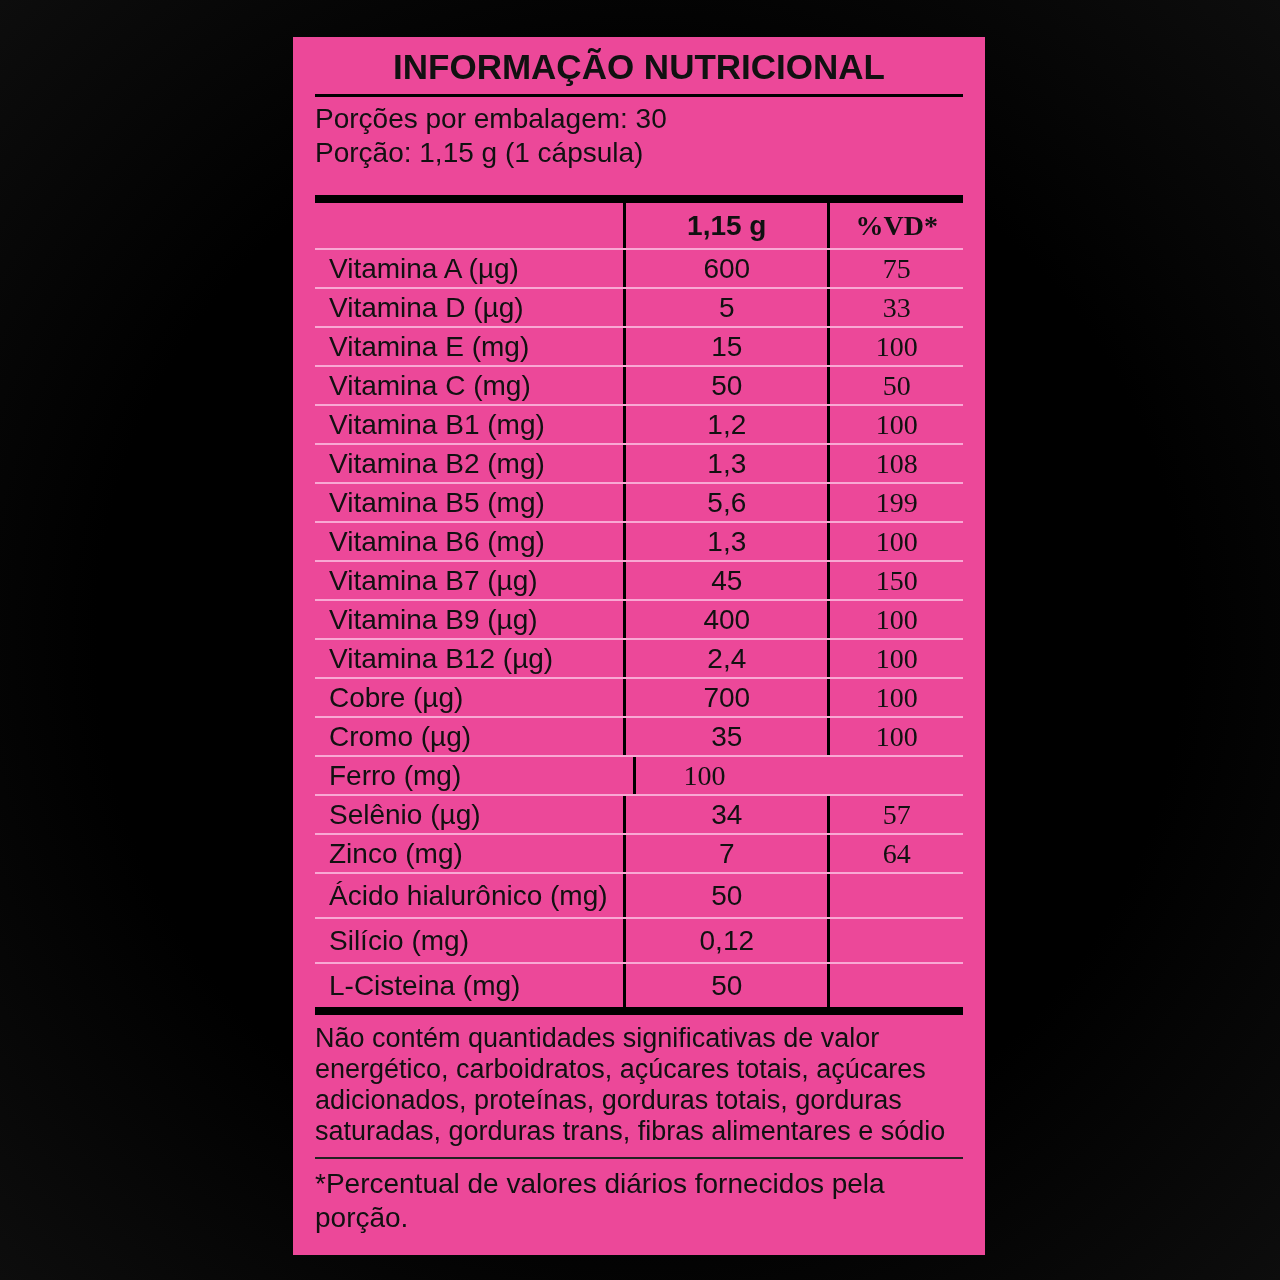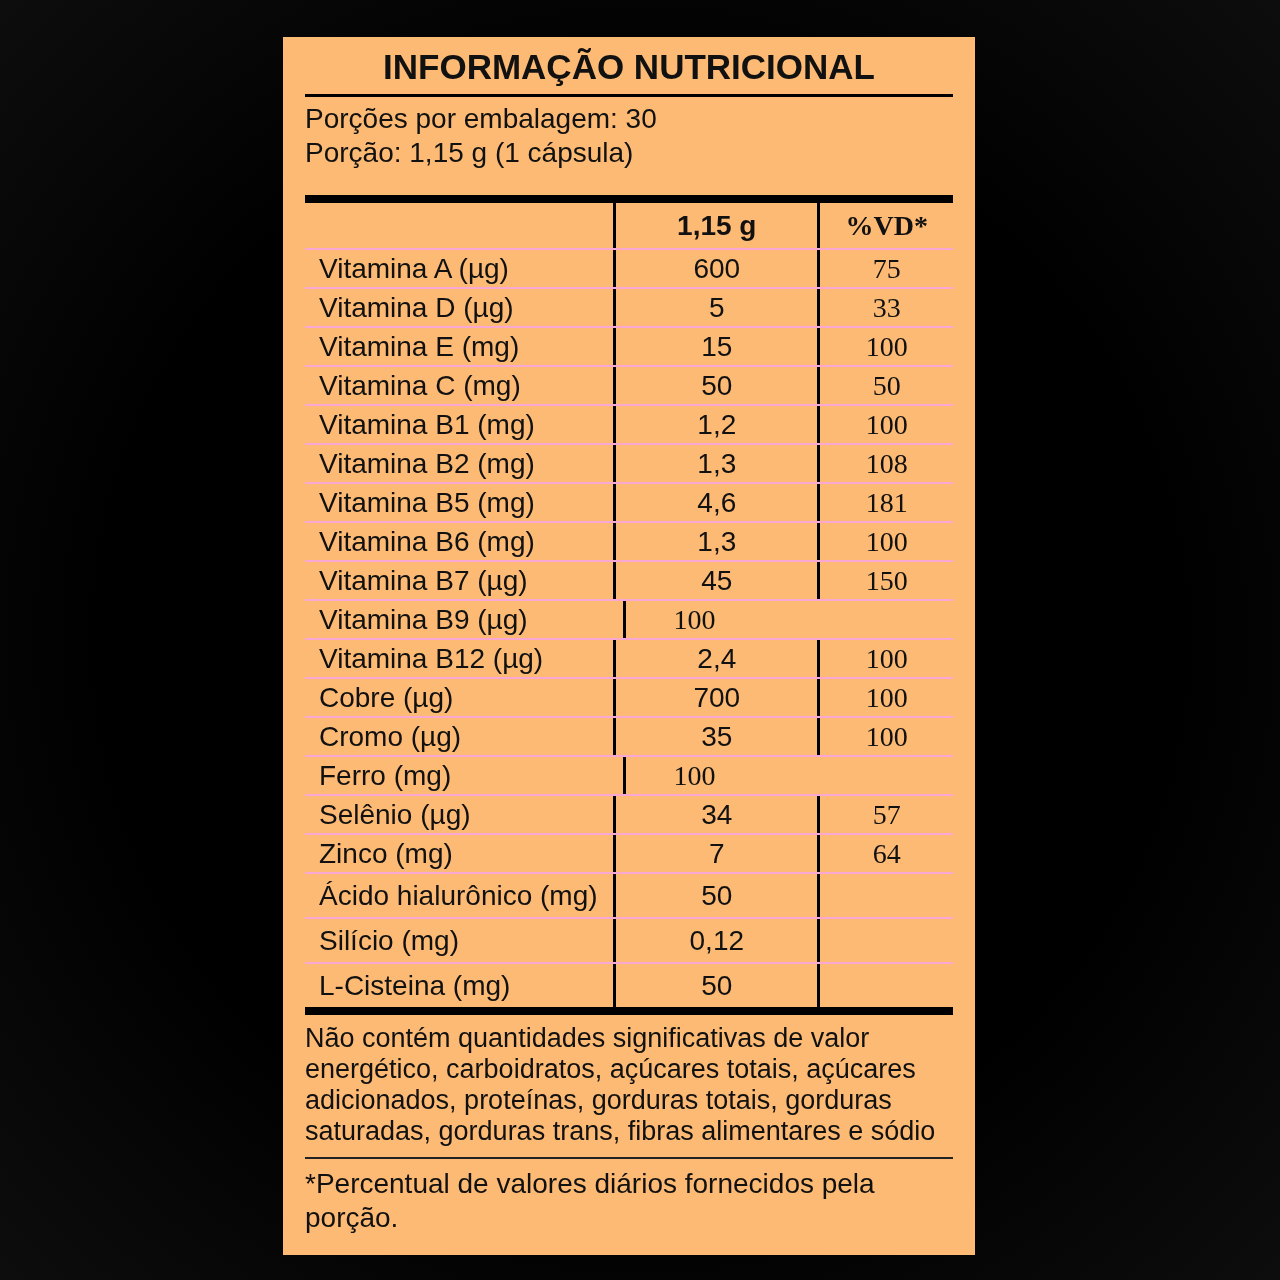--- a/index.html
+++ b/index.html
@@ -10,25 +10,25 @@
     width: 1280px;
     height: 1280px;
     background: radial-gradient(ellipse at center, #000000 60%, #0d0d0d 100%);
     font-family: "Liberation Sans", sans-serif;
     color: #111;
     position: relative;
     overflow: hidden;
   }
   .label-panel {
     position: absolute;
-    left: 283px;
+    left: 293px;
     top: 37px;
     width: 648px;
     padding: 0 22px 14px 22px;
-    background: #fdba74;
+    background: #ec4899;
     box-sizing: content-box;
   }
   .title {
     font-size: 35px;
     font-weight: bold;
     text-align: center;
     letter-spacing: 0px;
     padding: 11px 0 7px 0;
     line-height: 1.1;
   }
@@ -148,35 +148,36 @@
         <div class="c2">1,2</div>
         <div class="c3">100</div>
       </div>
       <div class="row">
         <div class="c1">Vitamina B2 (mg)</div>
         <div class="c2">1,3</div>
         <div class="c3">108</div>
       </div>
       <div class="row">
         <div class="c1">Vitamina B5 (mg)</div>
-        <div class="c2">4,6</div>
-        <div class="c3">181</div>
+        <div class="c2">5,6</div>
+        <div class="c3">199</div>
       </div>
       <div class="row">
         <div class="c1">Vitamina B6 (mg)</div>
         <div class="c2">1,3</div>
         <div class="c3">100</div>
       </div>
       <div class="row">
         <div class="c1">Vitamina B7 (µg)</div>
         <div class="c2">45</div>
         <div class="c3">150</div>
       </div>
       <div class="row">
         <div class="c1">Vitamina B9 (µg)</div>
+        <div class="c2">400</div>
         <div class="c3">100</div>
       </div>
       <div class="row">
         <div class="c1">Vitamina B12 (µg)</div>
         <div class="c2">2,4</div>
         <div class="c3">100</div>
       </div>
       <div class="row">
         <div class="c1">Cobre (µg)</div>
         <div class="c2">700</div>

